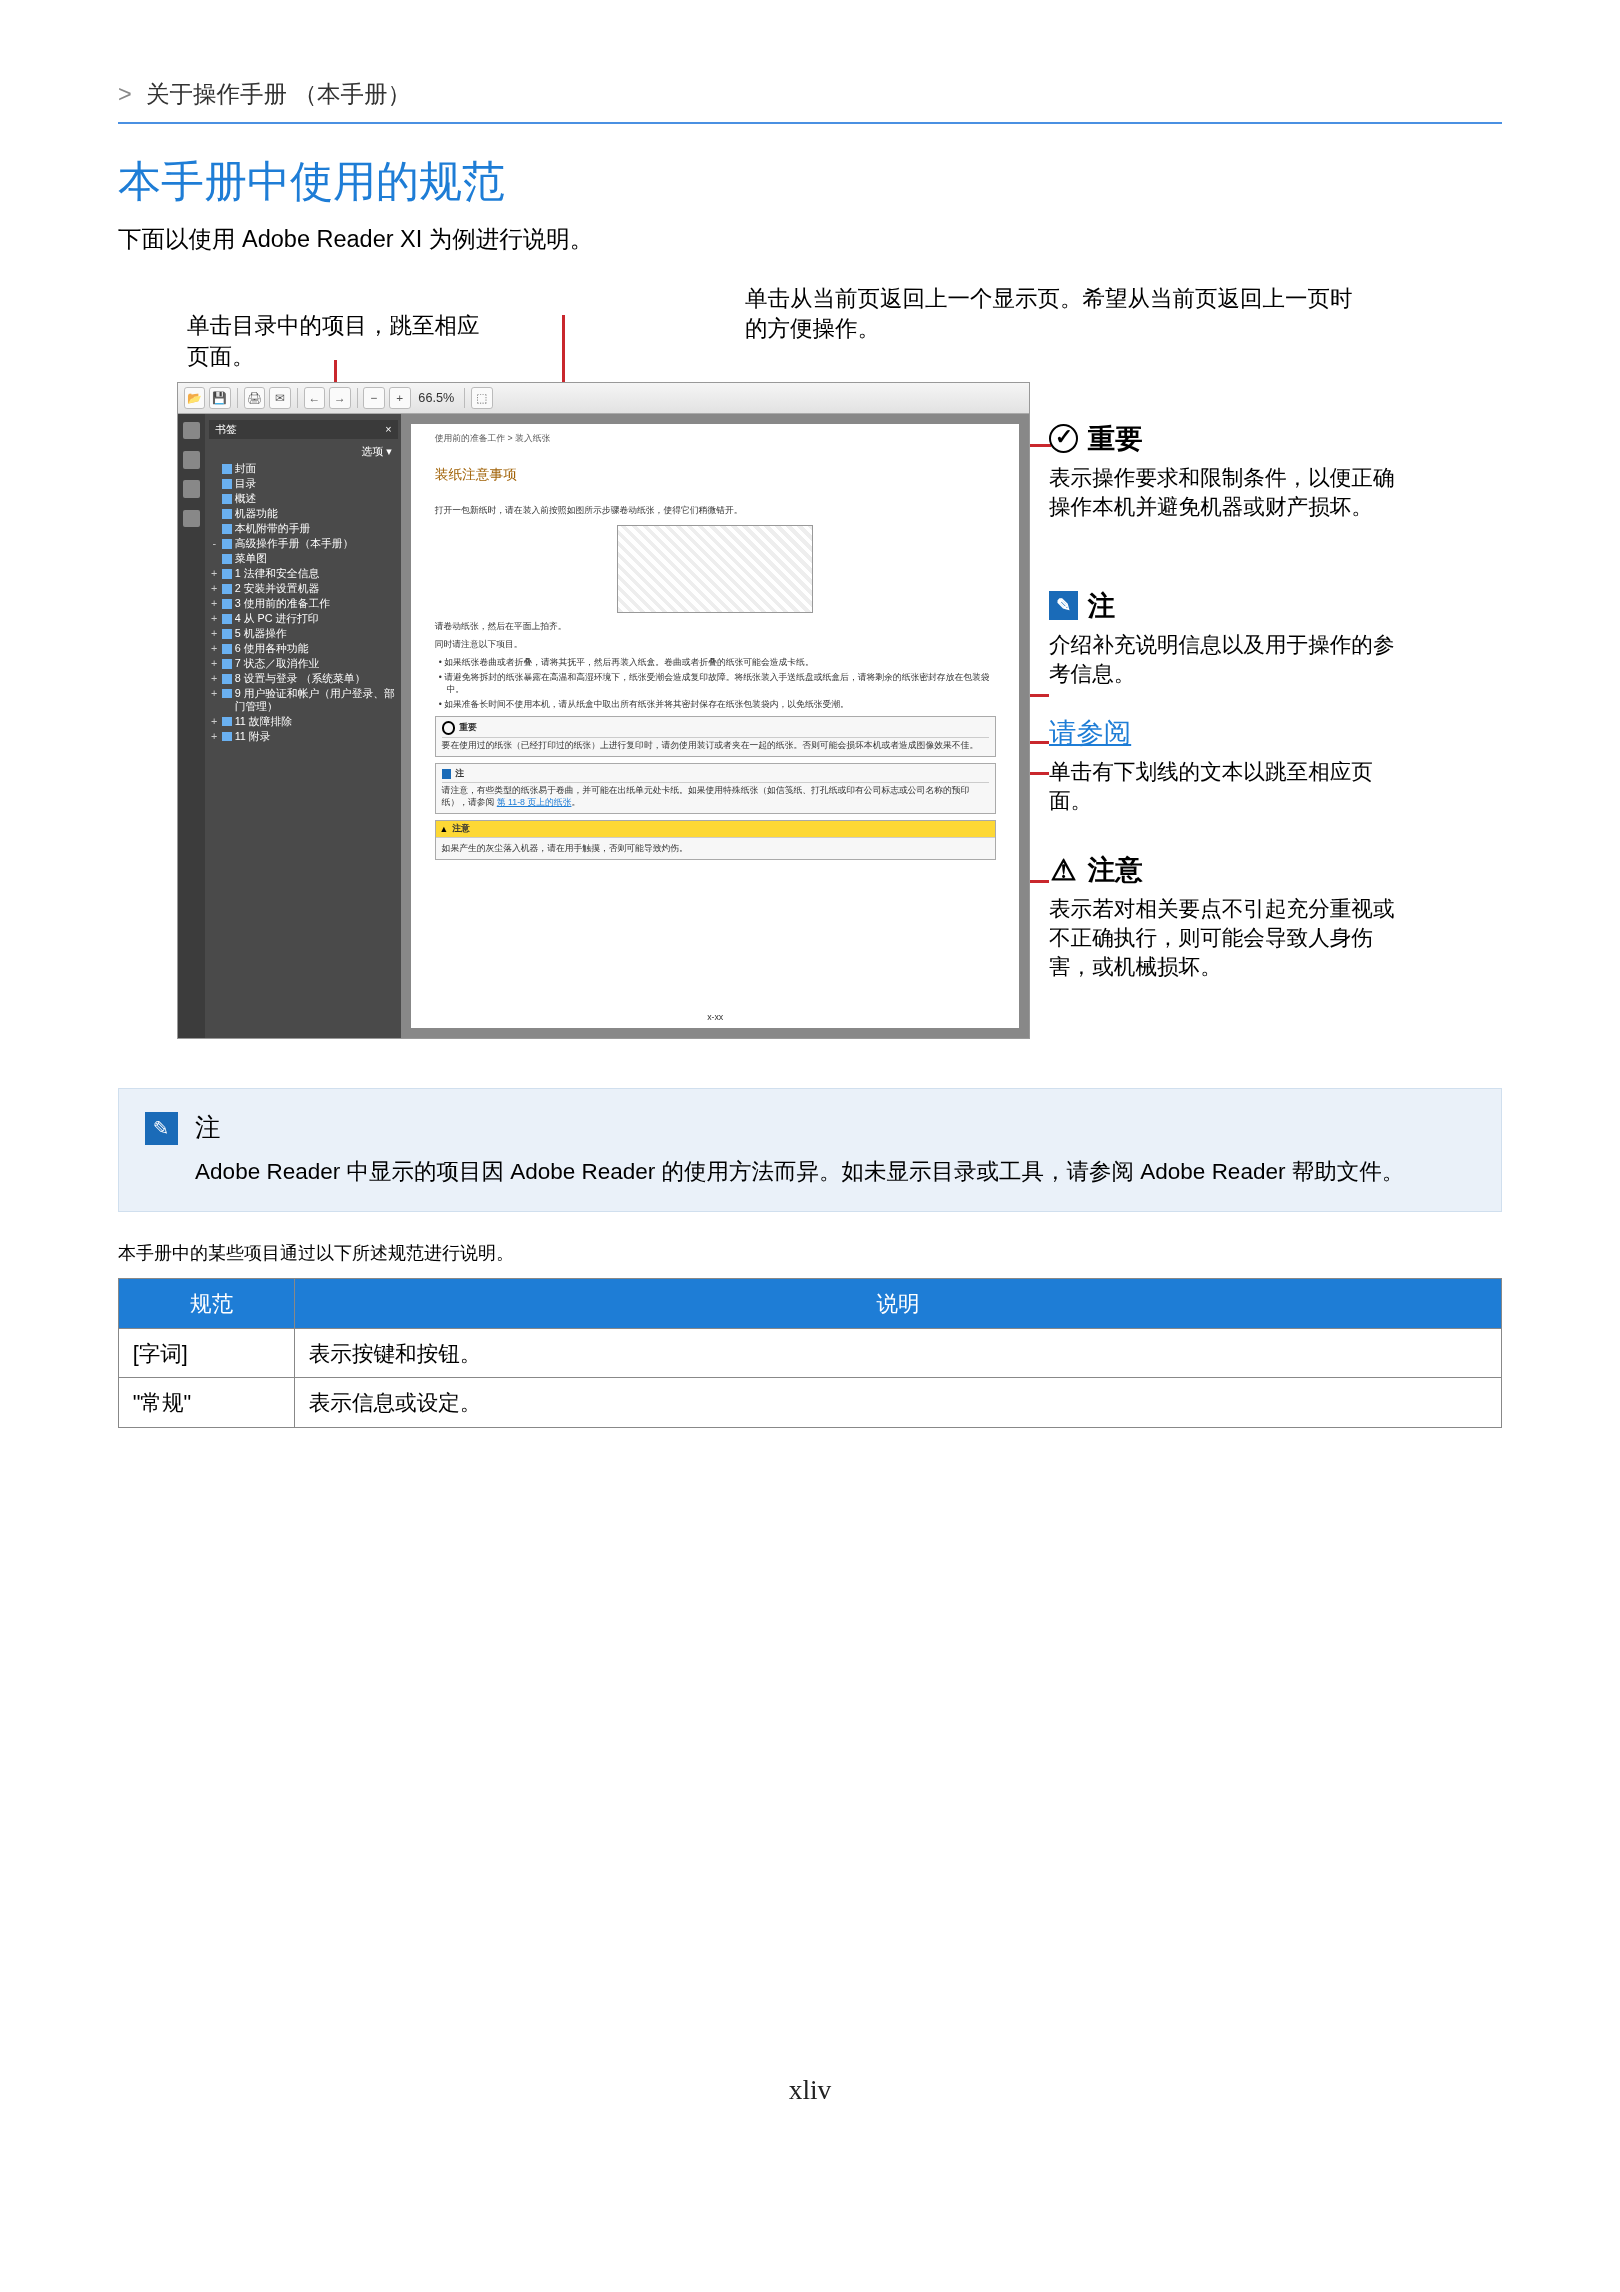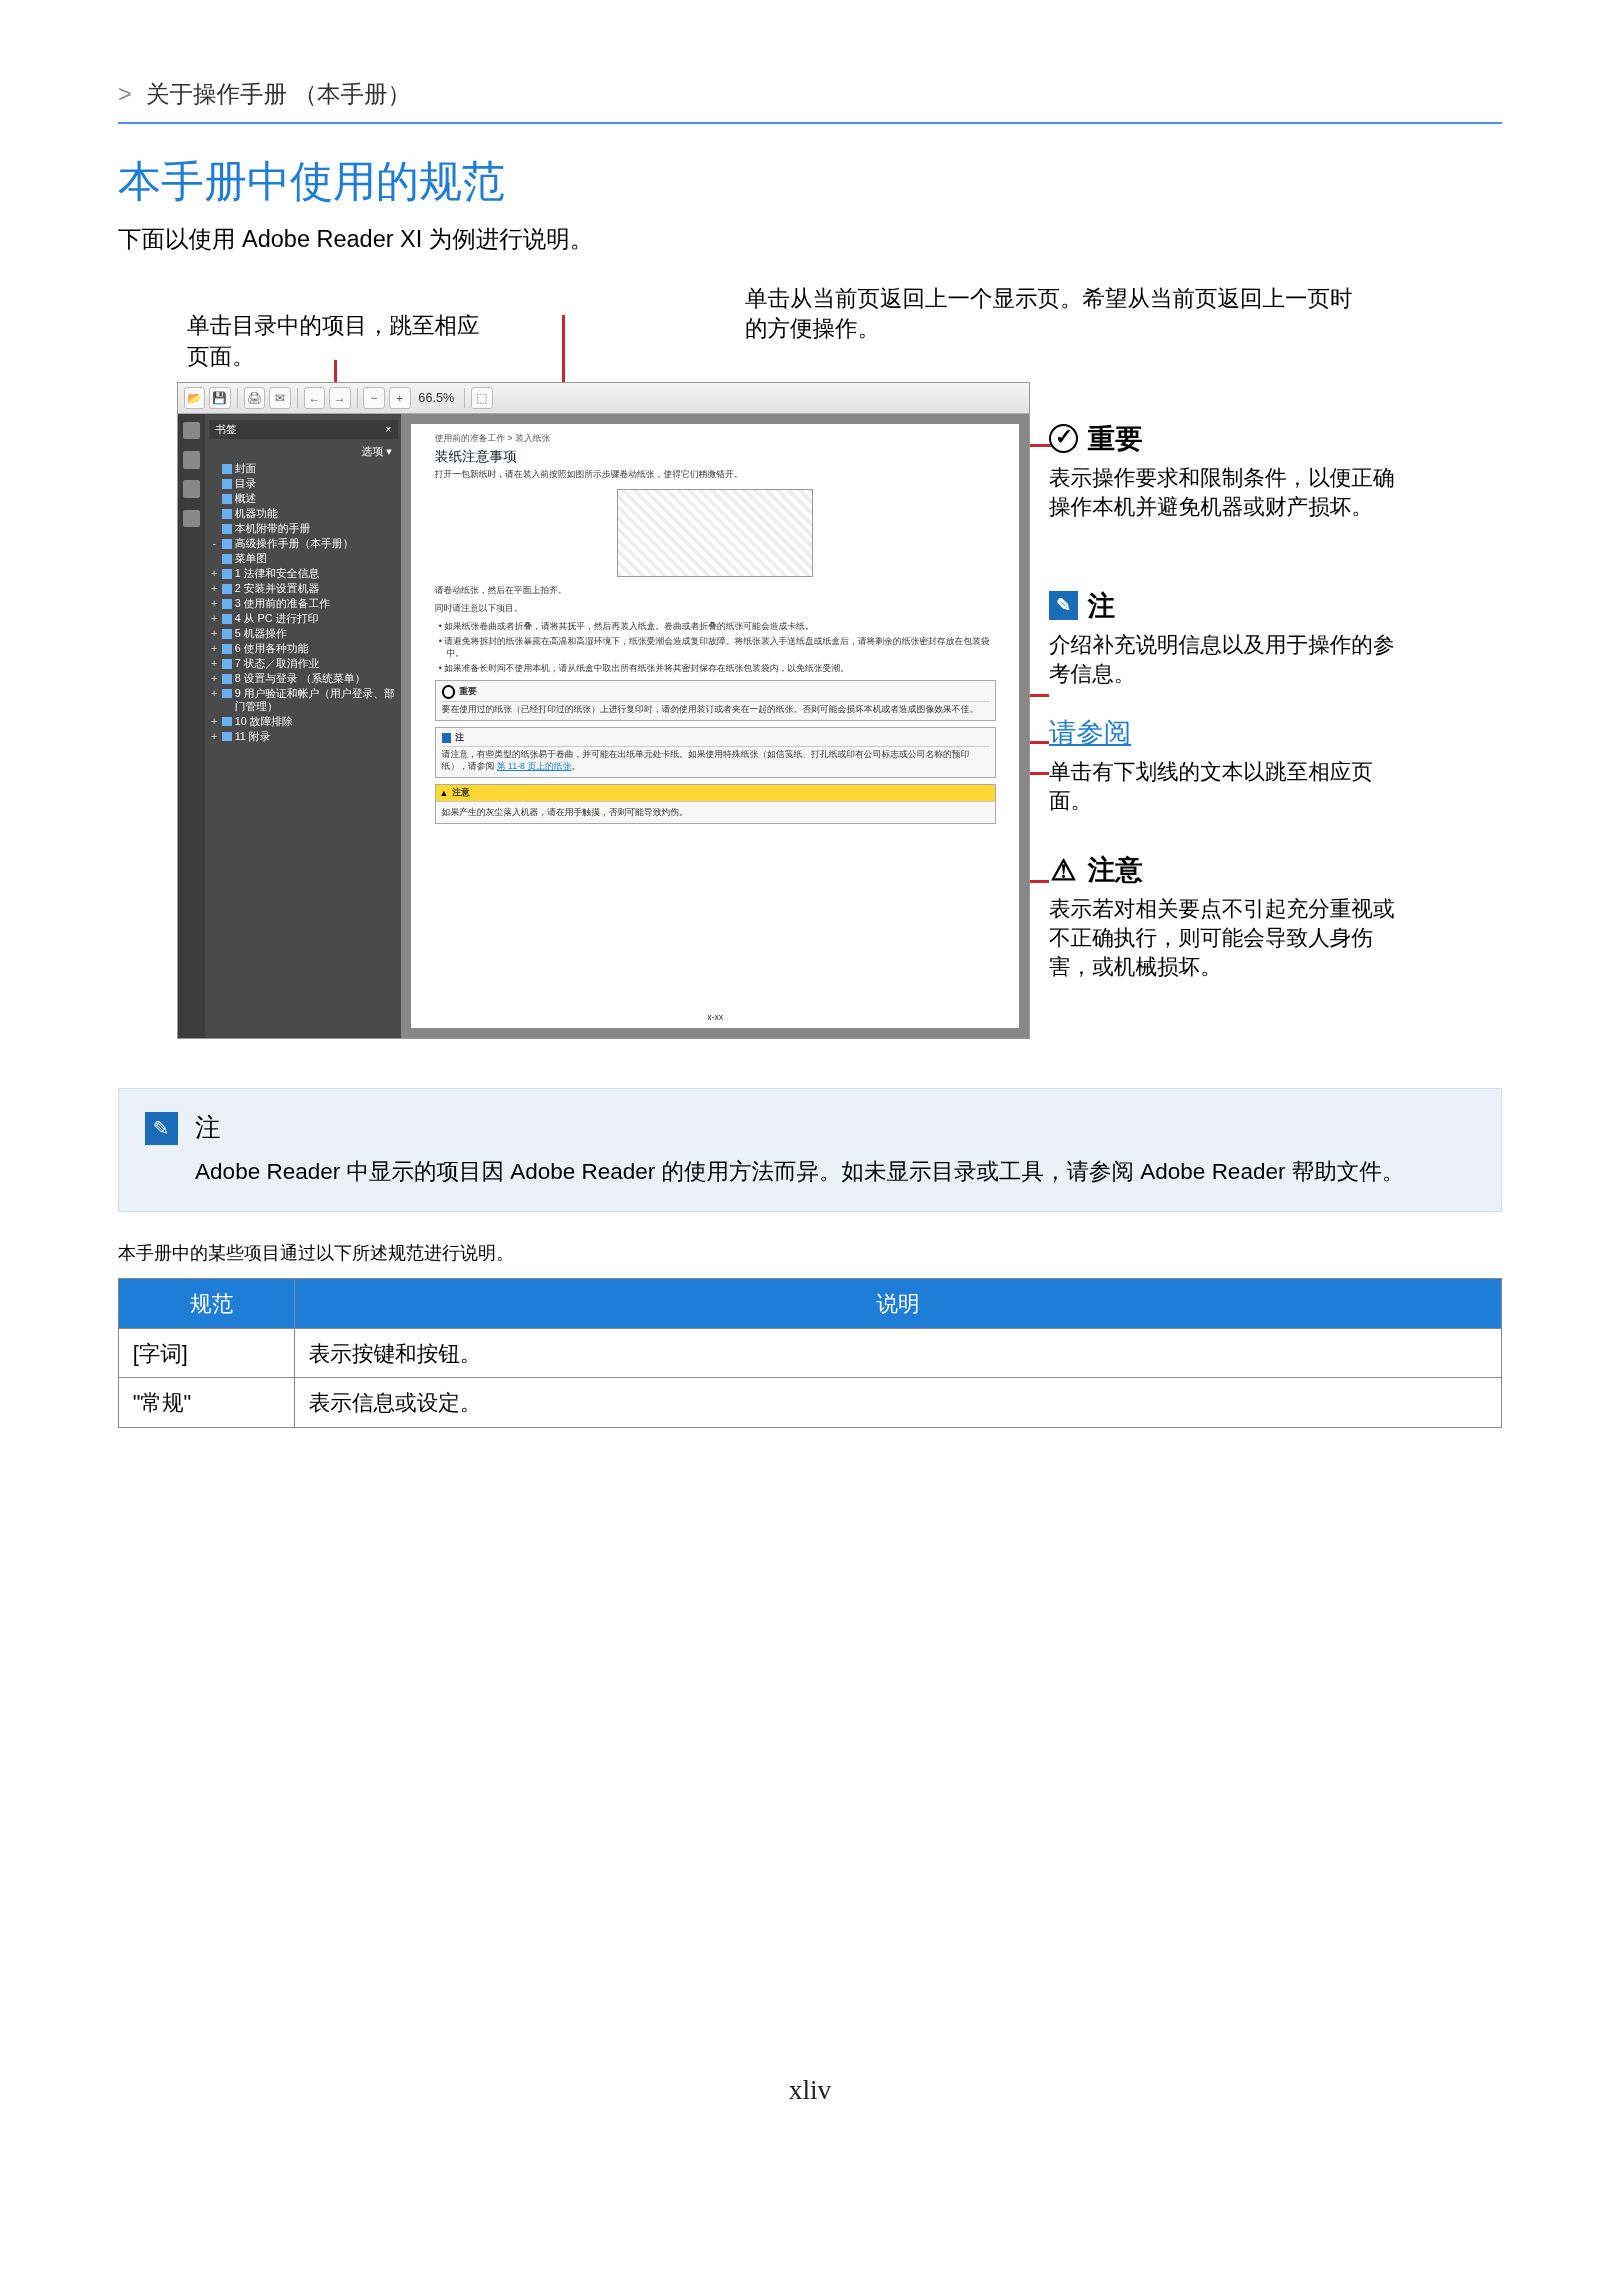--- a/index.html
+++ b/index.html
@@ -72,21 +72,21 @@
       font-size:10.8px;
       overflow:hidden;
     }
     .bm-header { display:flex; justify-content:space-between; background:#3a3a3a; padding:2.9px 5.9px; margin-bottom:3.9px;}
     .bm-item { display:flex; align-items:flex-start; gap:2.9px; padding:1px 0; cursor:pointer; line-height:1.2;}
     .bm-pm { width:9.8px; flex-shrink:0; text-align:center; color:#ccc;}
     .bm-ico { width:9.8px; height:9.8px; background:#6ab0f0; margin-top:2px; flex-shrink:0;}
     .content-pane { flex:1; background:#888; padding:9.8px; overflow:hidden; position:relative;}
     .doc-page { background:#fff; width:100%; height:100%; padding:9.8px 23.5px; font-size:9.8px; color:#333; position:relative;}
     .doc-bc { font-size:8.8px; color:#555; }
-    .doc-title { color:#0f172a; font-size:13.7px; margin:3px 0; }
+    .doc-title { color:#a16207; font-size:13.7px; margin:21px 0; }
     .doc-sub { font-size:8.8px; margin-bottom:5.9px; }
     .illus { margin:7.8px auto; width:196px; height:88px; border:1px solid #999; background:repeating-linear-gradient(45deg,#eee,#eee 3.9px,#fff 3.9px,#fff 7.8px); position:relative;}
     .bullet { font-size:8.8px; margin:2.9px 0 2.9px 11.8px; text-indent:-7.8px;}
     .alert-box { border:1px solid #aaa; background:#f7f7f7; margin:5.9px 0; padding:3.9px 5.9px; font-size:8.8px;}
     .alert-hdr { display:flex; align-items:center; gap:3.9px; font-weight:bold; border-bottom:1px solid #ccc; padding-bottom:2px; margin-bottom:2px;}
     .alert-hdr.imp::before { content:""; width:9.8px;height:9.8px;border:2px solid #000;border-radius:50%;display:inline-block;}
     .alert-hdr.note-a::before { content:""; width:9.8px;height:9.8px;background:#1a6bb8;display:inline-block;}
     .alert-hdr.caution { background:#fdd835; padding:2px 3.9px;}
     .alert-hdr.caution::before { content:"▲"; color:#000;}
     .link-u { color:#1e7dd6; text-decoration:underline;}
@@ -265,21 +265,21 @@
               <span>8 设置与登录 （系统菜单）</span>
             </div>
             <div class="bm-item">
               <span class="bm-pm">+</span>
               <span class="bm-ico"></span>
               <span>9 用户验证和帐户（用户登录、部门管理）</span>
             </div>
             <div class="bm-item">
               <span class="bm-pm">+</span>
               <span class="bm-ico"></span>
-              <span>10 故障排除</span>
+              <span>11 故障排除</span>
             </div>
             <div class="bm-item">
               <span class="bm-pm">+</span>
               <span class="bm-ico"></span>
               <span>11 附录</span>
             </div>
           </div>
       </div>
       <div class="content-pane">
         <div class="doc-page">

